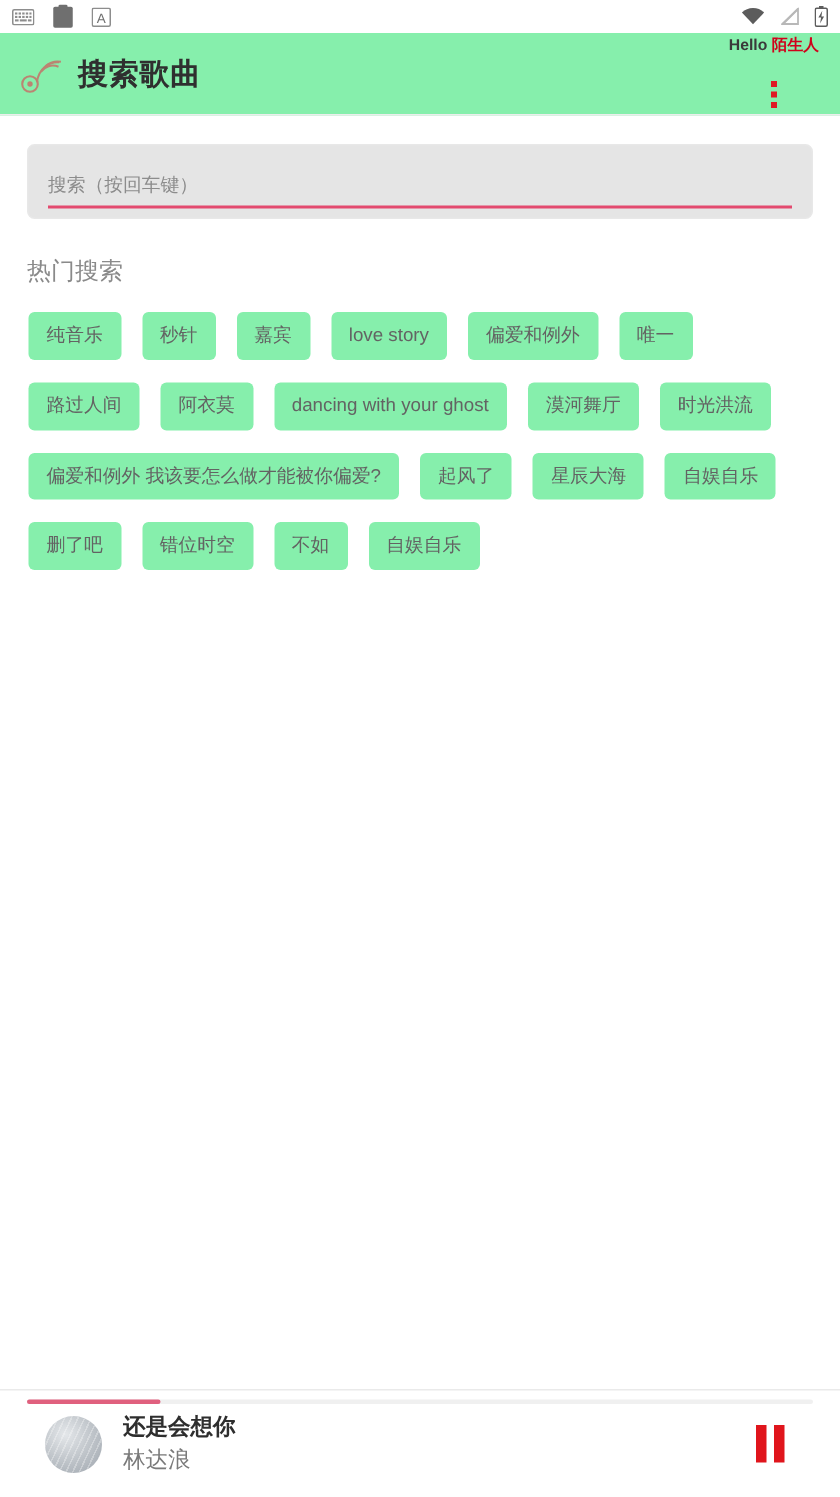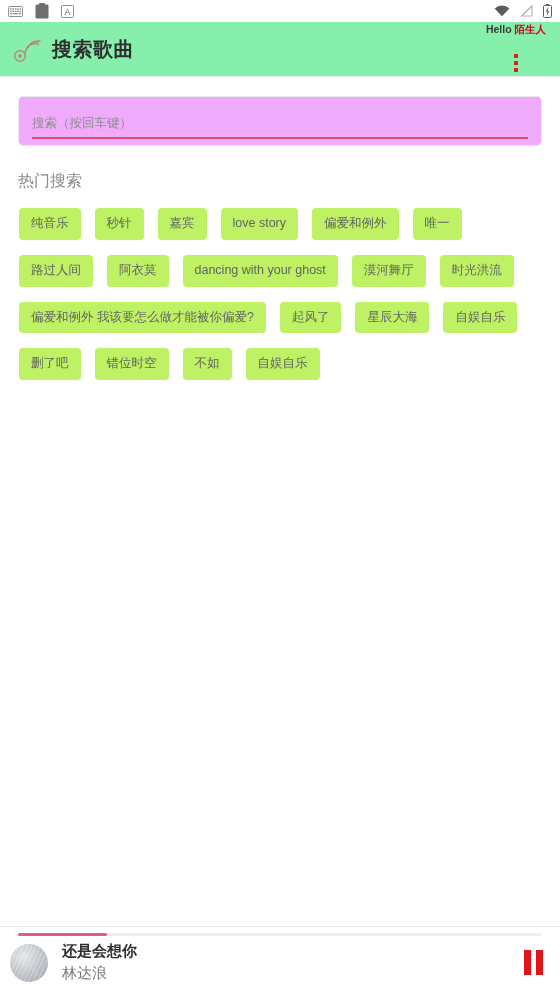--- a/index.html
+++ b/index.html
@@ -71,21 +71,21 @@
     cursor: pointer;
   }
   .kebab i { width: 4px; height: 4px; background: #e01b24; display: block; }
 
   
   .search-wrap {
     margin: 19px 18px 0 18px;
     height: 50px;
     border: 1px solid #e8e8e8;
     border-radius: 5px;
-    background: #f0abfc;
+    background: #e5e5e5;
     display: flex;
     align-items: flex-end;
     padding: 0 13px;
   }
   .search-field {
     width: 100%;
     border: none;
     border-bottom: 2px solid #e34a6f;
     outline: none;
     background: transparent;
@@ -104,41 +104,41 @@
     color: #8a8a8a;
     font-weight: normal;
   }
   .tags {
     margin: 16px 12px 0 12px;
     display: flex;
     flex-wrap: wrap;
     gap: 0;
   }
   .tag {
-    background: #bef264;
+    background: #86efac;
     color: #636363;
     font-size: 12.5px;
     border-radius: 4px;
     padding: 9px 12px;
     margin: 0 7px 15px 7px;
     white-space: nowrap;
     cursor: pointer;
     line-height: 1.1;
   }
 
   
   .player {
     position: absolute;
     left: 0; right: 0; bottom: 0;
     height: 72px;
     background: #ffffff;
     border-top: 1px solid #eaeaea;
     display: flex;
     align-items: center;
-    padding: 0 10px;
+    padding: 0 30px;
   }
   .progress-track {
     position: absolute;
     left: 18px; right: 18px; top: 6px;
     height: 3px;
     background: #f0f0f0;
     border-radius: 2px;
     cursor: pointer;
   }
   .progress-fill {

